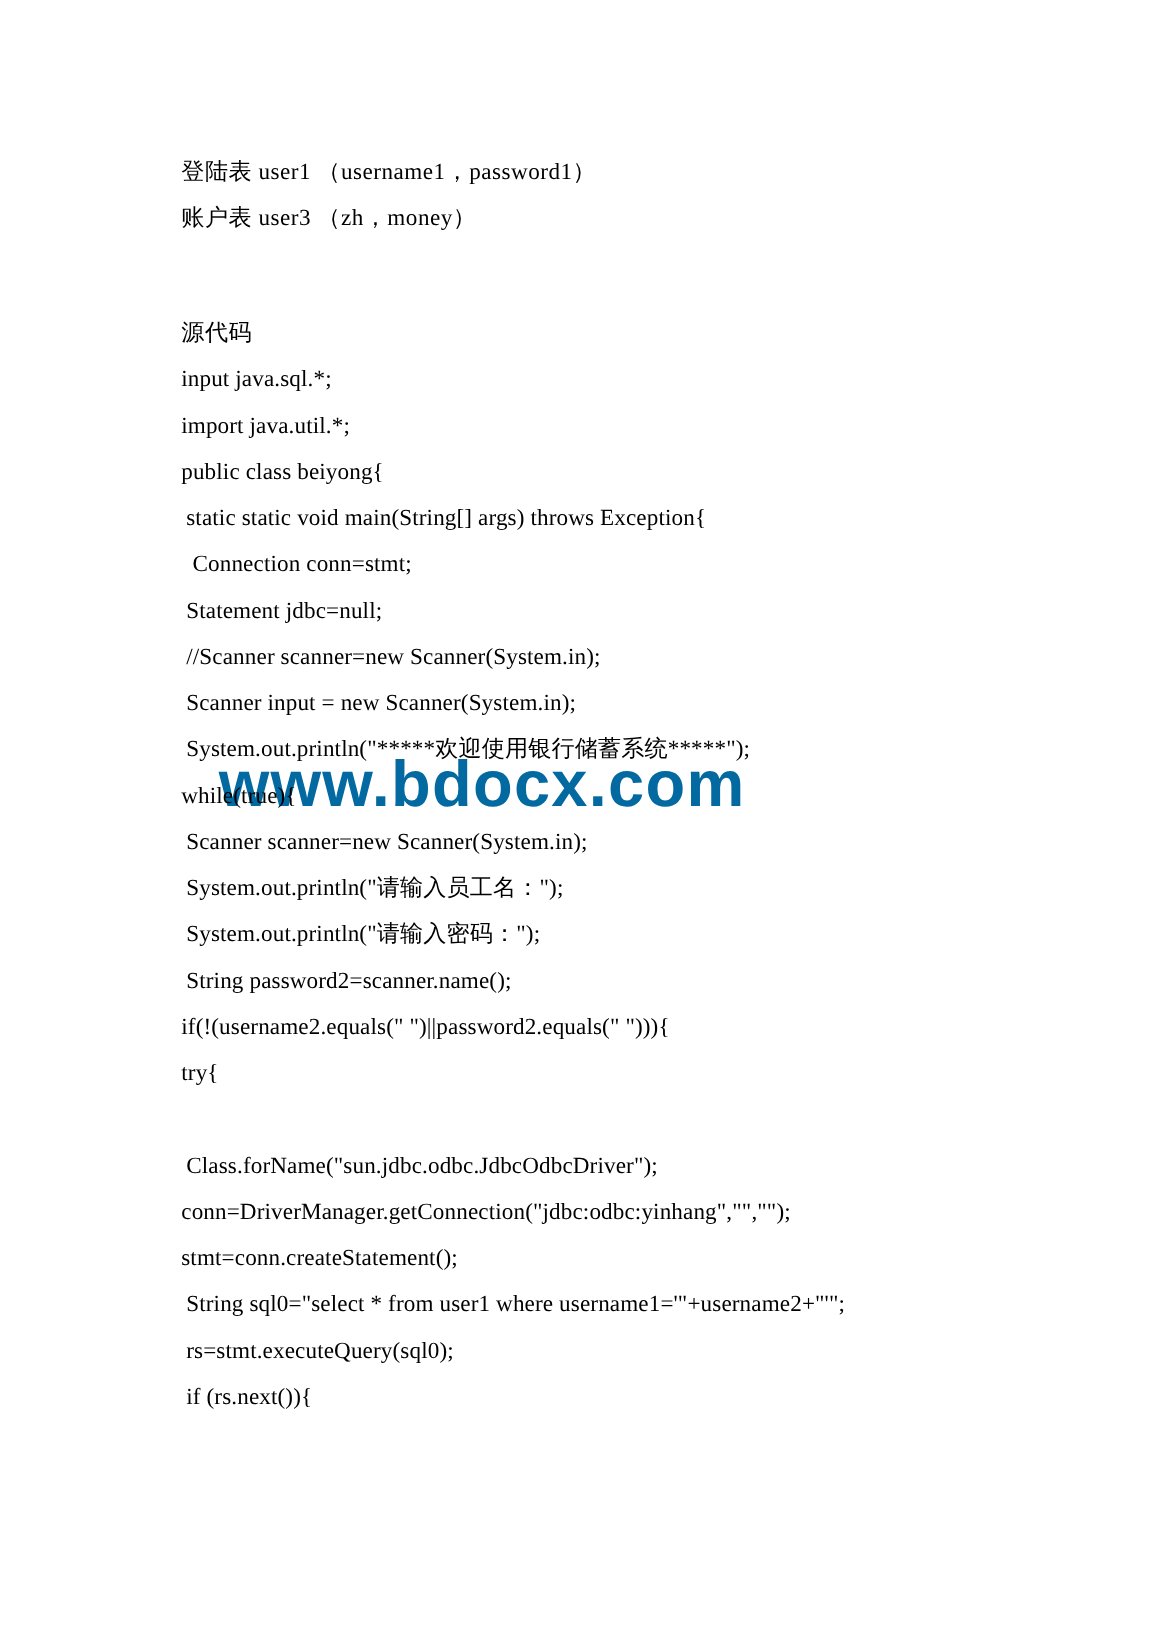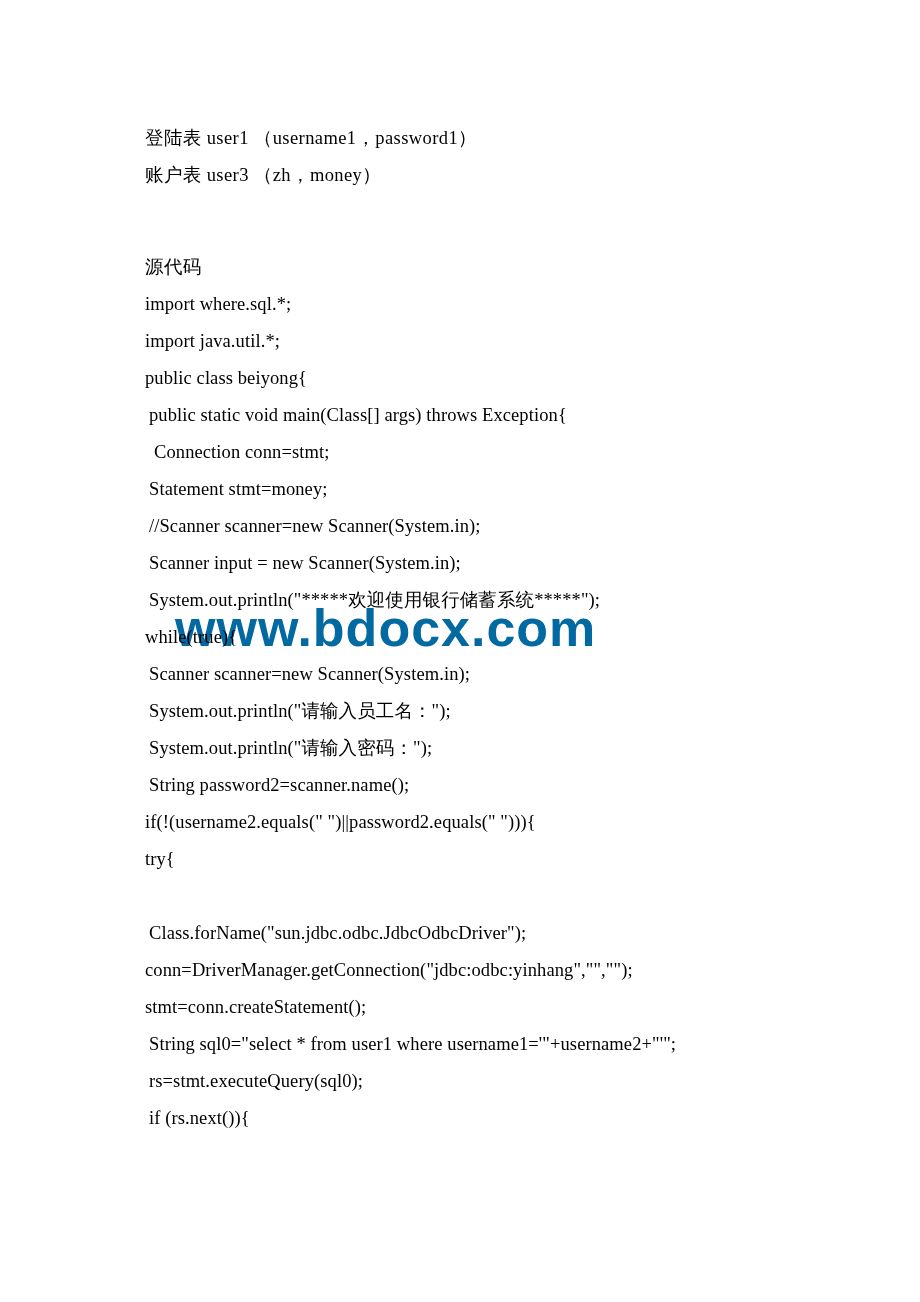--- a/index.html
+++ b/index.html
@@ -90,26 +90,26 @@
       <div class="line cjk">登陆表 user1 （username1，password1）</div>
       <div class="line cjk">账户表 user3 （zh，money）</div>
     </div>
 
     <div class="blank"></div>
     <div class="blank-half"></div>
 
     <div class="line cjk">源代码</div>
 
     <div id="code-block">
-        <div class="line">import where.sql.*;</div>
+        <div class="line">input java.sql.*;</div>
         <div class="line">import java.util.*;</div>
         <div class="line">public class beiyong{</div>
-        <div class="line ind1">public static void main(Class[] args) throws Exception{</div>
+        <div class="line ind1">static static void main(String[] args) throws Exception{</div>
         <div class="line ind2">Connection conn=stmt;</div>
-        <div class="line ind1">Statement stmt=money;</div>
+        <div class="line ind1">Statement jdbc=null;</div>
         <div class="line ind1">//Scanner scanner=new Scanner(System.in);</div>
         <div class="line ind1">Scanner input = new Scanner(System.in);</div>
         <div class="line ind1">System.out.println("*****欢迎使用银行储蓄系统*****");</div>
         <div class="line">while(true){</div>
         <div class="line ind1">Scanner scanner=new Scanner(System.in);</div>
         <div class="line ind1">System.out.println("请输入员工名：");</div>
         <div class="line ind1">System.out.println("请输入密码：");</div>
         <div class="line ind1">String password2=scanner.name();</div>
         <div class="line">if(!(username2.equals(" ")||password2.equals(" "))){</div>
         <div class="line">try{</div>

